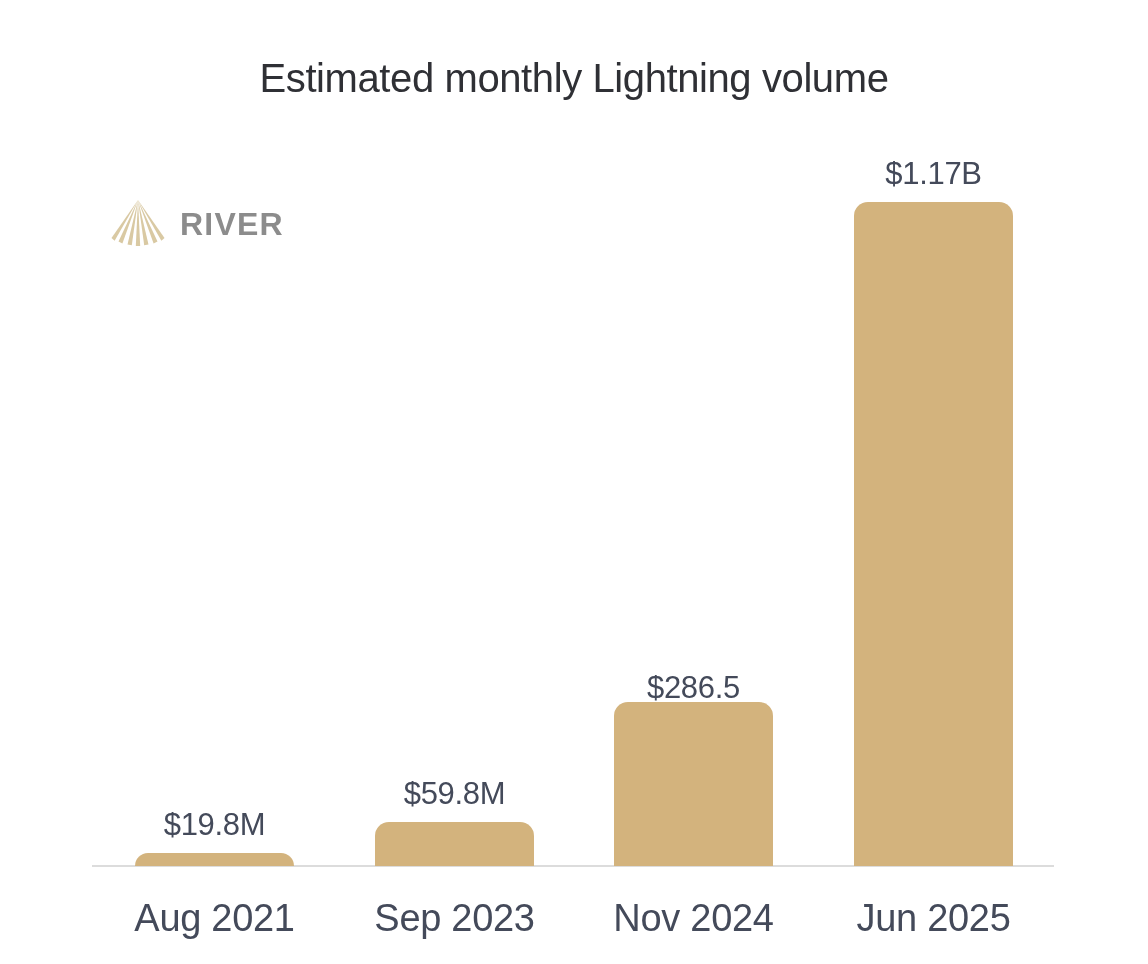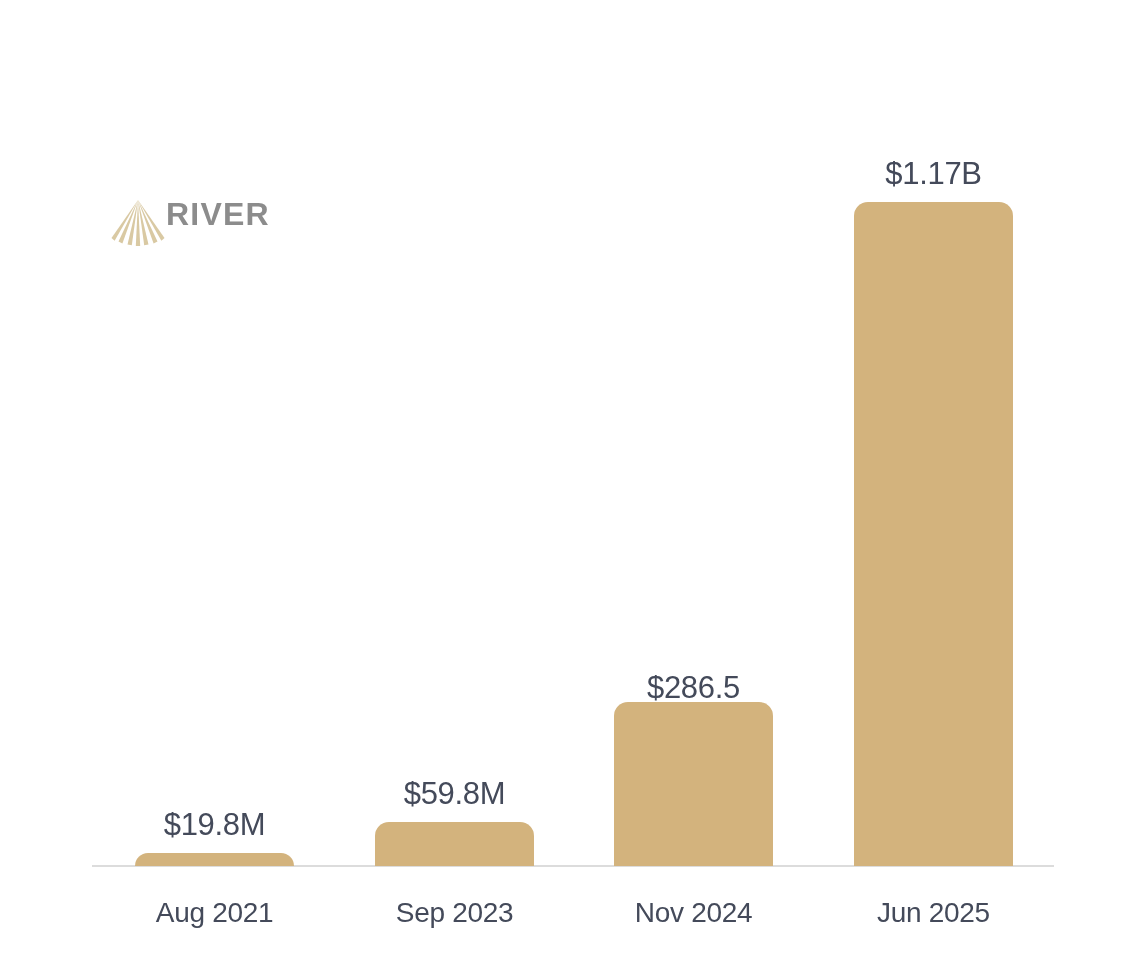--- a/index.html
+++ b/index.html
@@ -36,21 +36,22 @@
     line-height: 1.15;
     white-space: nowrap;
   }
 
   
   .brand {
     position: absolute;
     left: 110px;
     top: 198px;
     display: flex;
-    align-items: flex-start;
+    align-items: center;
+    gap: 14px;
   }
   .brand-mark {
     width: 56px;
     height: 52px;
     display: block;
     flex: none;
   }
   .brand-word {
     font-size: 32px;
     font-weight: bold;
@@ -104,32 +105,33 @@
     white-space: nowrap;
     margin-top: 20px;
   }
 
   .bar-label {
     position: absolute;
     left: -40px;
     top: 31px;
     width: 239px;
     text-align: center;
-    font-size: 28px;
+    font-size: 38px;
     font-weight: 400;
     color: #444a5a;
     letter-spacing: -0.3px;
     white-space: nowrap;
   }
 </style>
 </head>
 <body>
 
 <div id="chart-root">
 
+  <div class="chart-title">Estimated monthly Lightning volume</div>
 
   <div class="brand">
     <svg class="brand-mark" viewBox="0 0 56 52" aria-hidden="true">
       <g fill="#d9c9a3">
         <polygon points="28,2 30.2,48 25.8,48"></polygon>
         <polygon points="28,2 38.5,46.5 34.2,47.3"></polygon>
         <polygon points="28,2 17.5,46.5 21.8,47.3"></polygon>
         <polygon points="28,2 47.5,43.5 43.6,45.4"></polygon>
         <polygon points="28,2 8.5,43.5 12.4,45.4"></polygon>
         <polygon points="28,2 54.5,40.0 51.4,42.8"></polygon>

